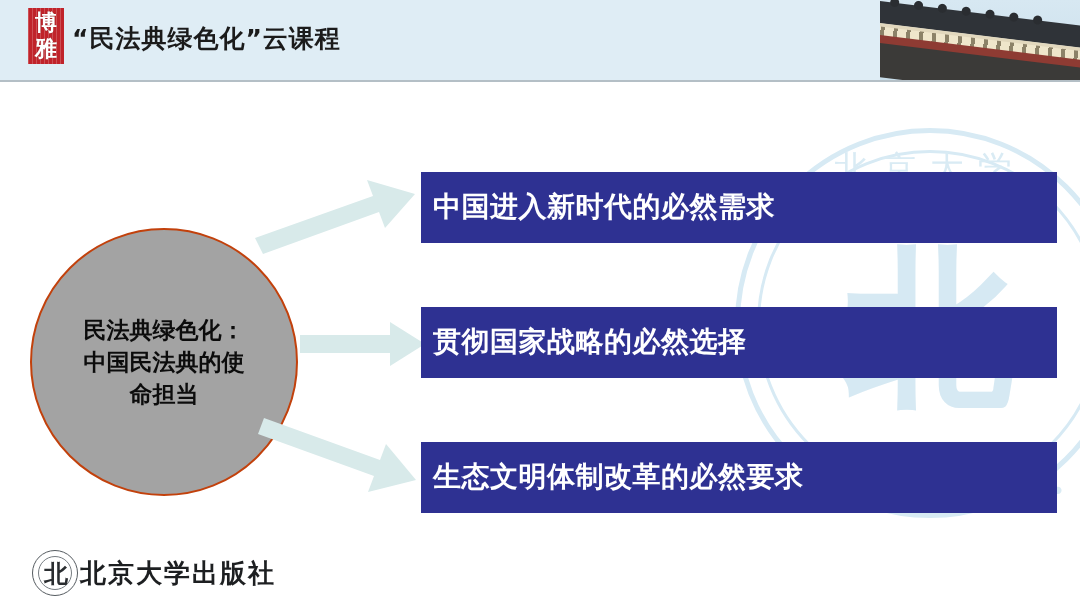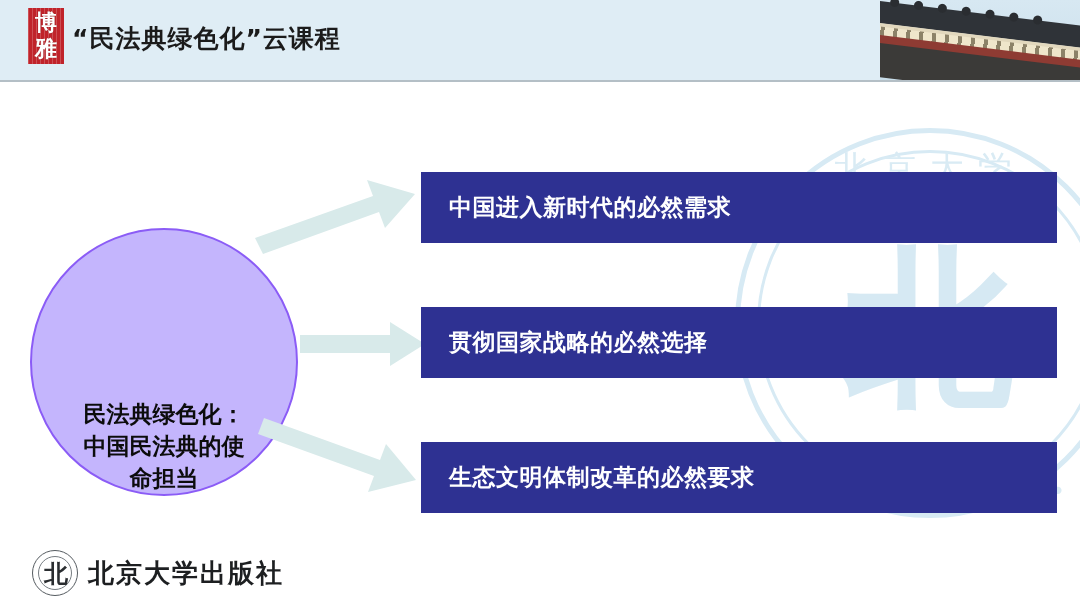--- a/index.html
+++ b/index.html
@@ -220,25 +220,25 @@
   }
 
   
   .topic-circle {
     position: absolute;
     left: 30px;
     top: 228px;
     width: 268px;
     height: 268px;
     border-radius: 50%;
-    background: #c4b5fd;
-    border: 2px solid #8b5cf6;
+    background: #a3a3a3;
+    border: 2px solid #c2410c;
     box-sizing: border-box;
     display: flex;
-    align-items: flex-end;
+    align-items: center;
     justify-content: center;
   }
   .topic-circle .label {
     width: 210px;
     text-align: center;
     font-size: 23px;
     line-height: 32px;
     font-weight: bold;
     color: #0c0c0c;
     font-family: "DejaVu Sans", "Liberation Sans", sans-serif;
@@ -252,23 +252,23 @@
   .stmt-box {
     position: absolute;
     left: 421px;
     width: 636px;
     height: 71px;
     background: #2e3192;
     display: flex;
     align-items: center;
   }
   .stmt-box .stmt-text {
-    padding-left: 28px;
+    padding-left: 12px;
     color: #ffffff;
-    font-size: 23px;
+    font-size: 28px;
     font-weight: bold;
     line-height: 1.1;
     letter-spacing: 0.5px;
     font-family: "DejaVu Sans", "Liberation Sans", sans-serif;
     white-space: nowrap;
   }
   #box0 { top: 172px; }
   #box1 { top: 307px; }
   #box2 { top: 442px; }
 
@@ -301,21 +301,21 @@
     position: absolute;
     left: 0; top: 0;
     width: 46px; height: 46px;
     line-height: 46px;
     text-align: center;
     font-size: 24px;
     font-weight: bold;
     color: #2a2d30;
     font-family: "DejaVu Sans", "Liberation Sans", sans-serif;
   }
-  .footer-logo .names { margin-left: 10px; }
+  .footer-logo .names { margin-left: 2px; }
   .footer-logo .cn {
     font-size: 26px;
     font-weight: bold;
     color: #1d1f21;
     line-height: 28px;
     letter-spacing: 2px;
     font-family: "DejaVu Serif", "Liberation Serif", serif;
   }
   .footer-logo .en {
     font-size: 12px;

